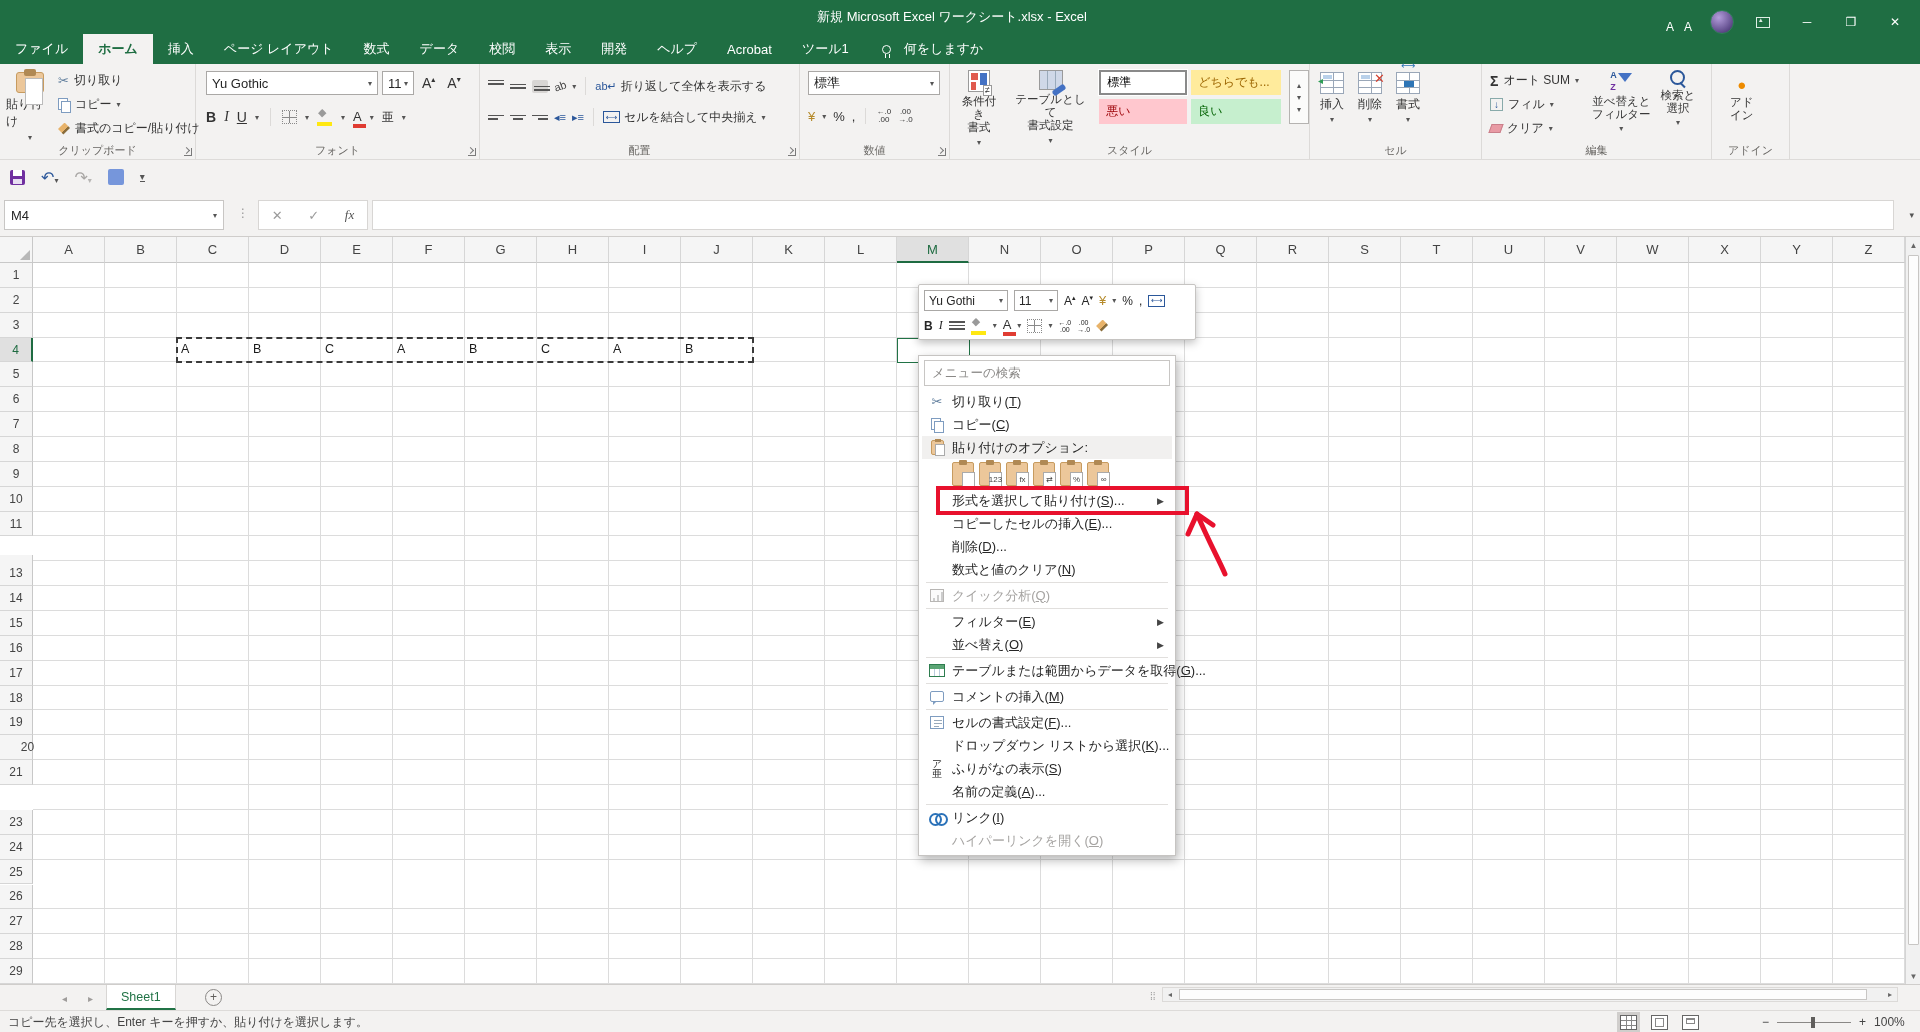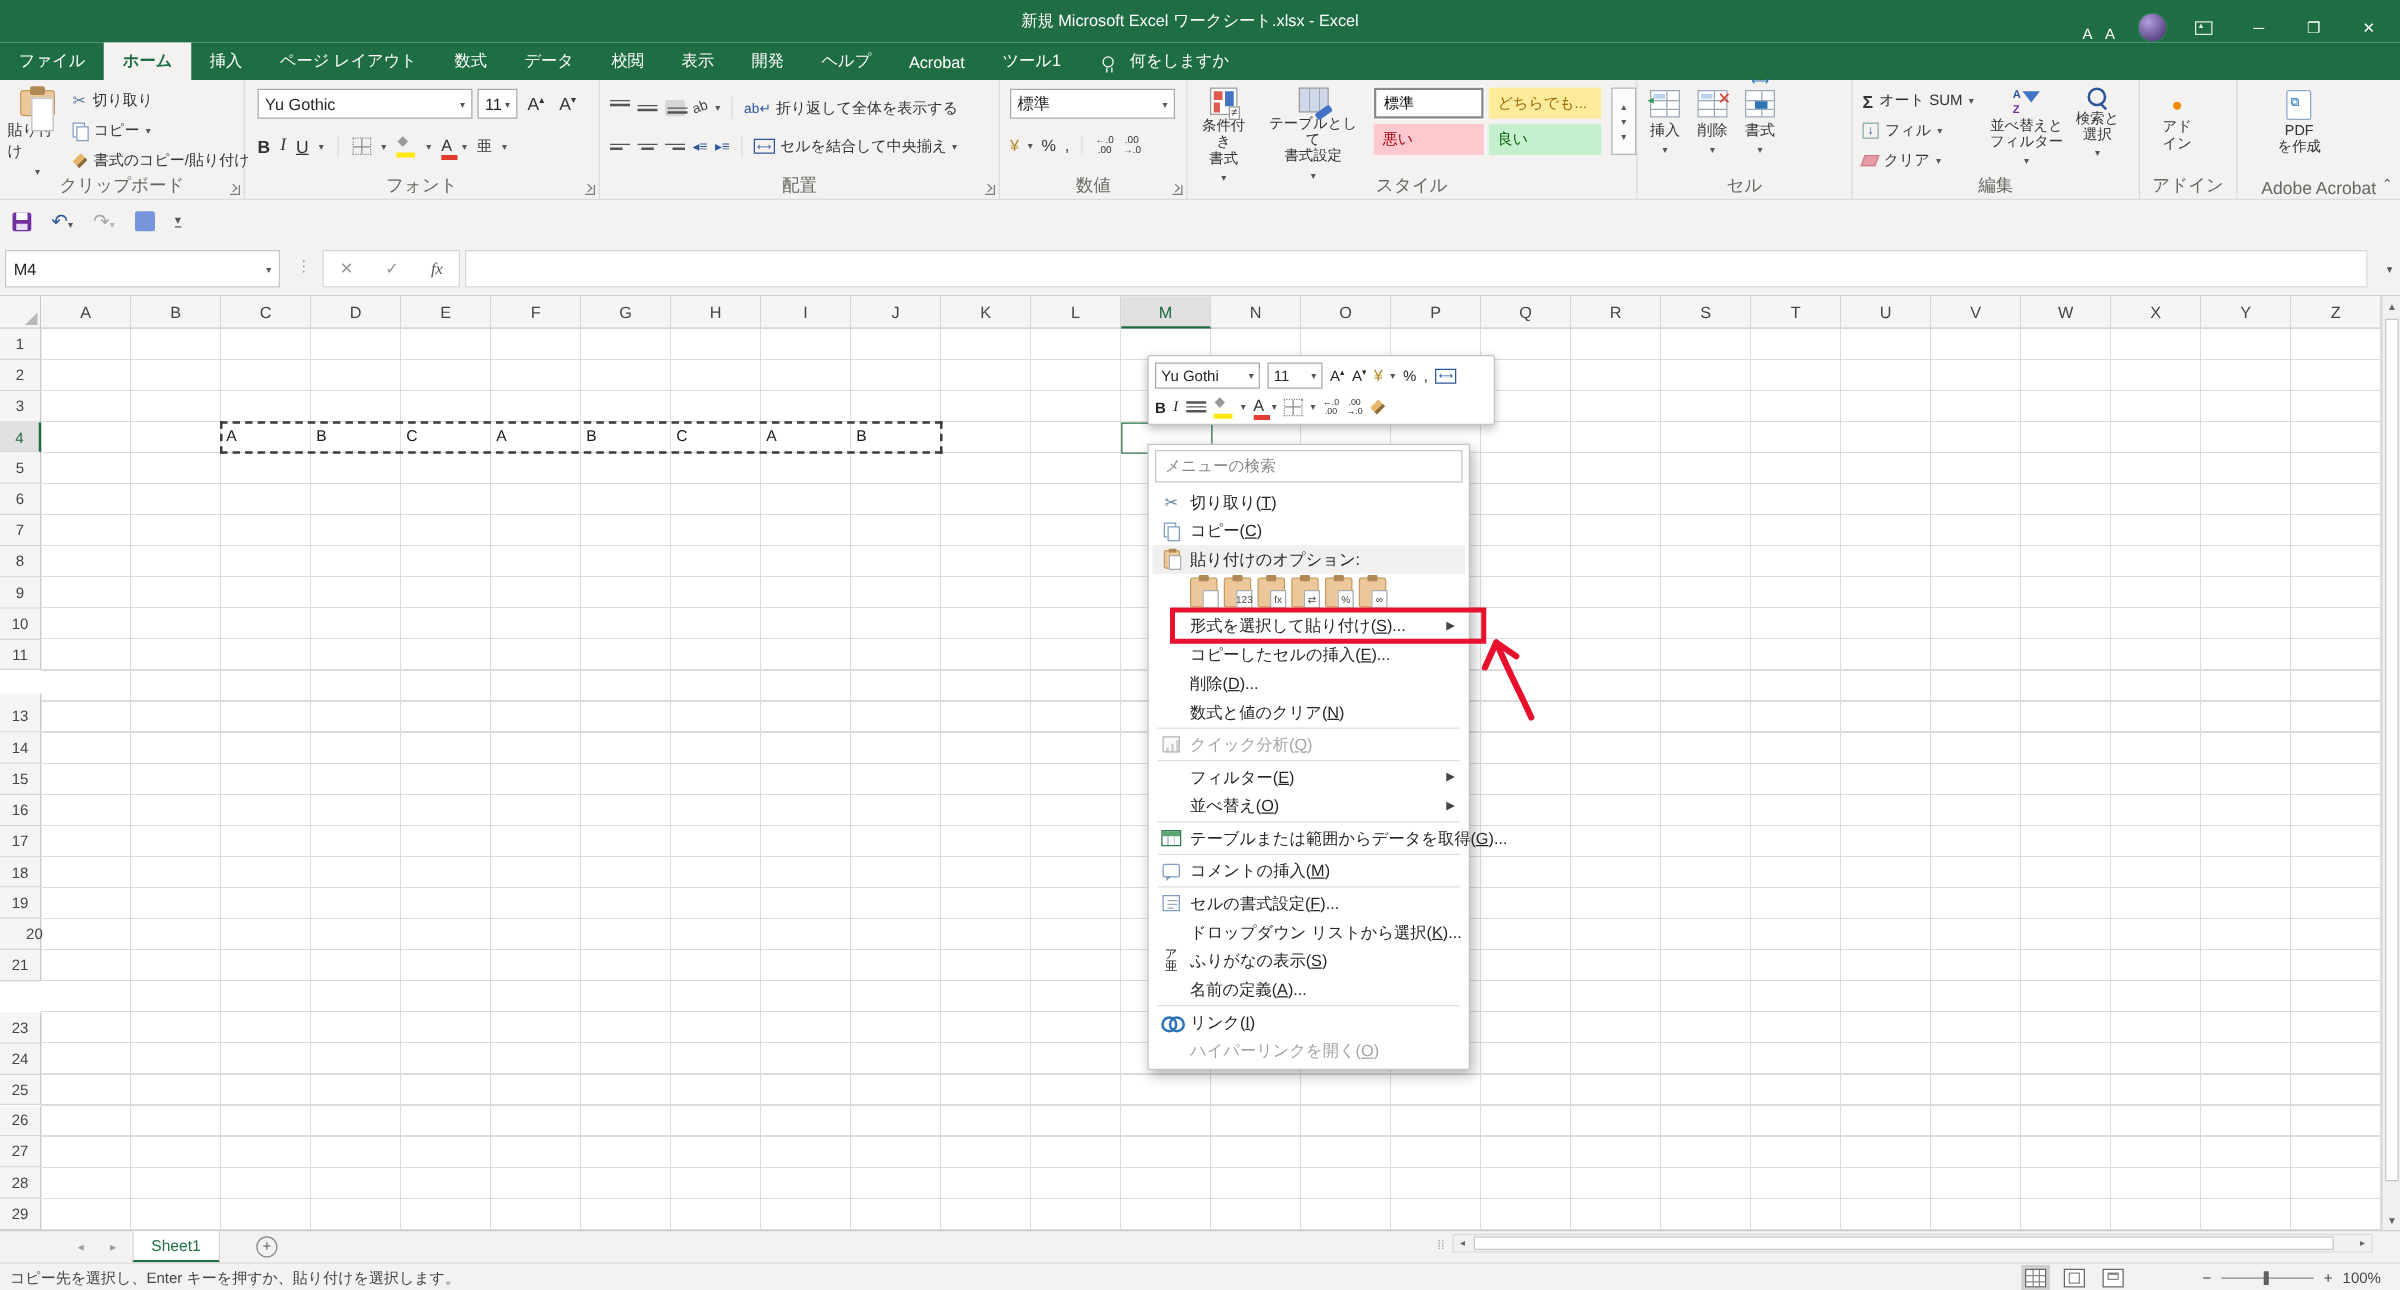--- a/index.html
+++ b/index.html
@@ -19,21 +19,21 @@
   .tabrow { position:absolute; left:0; top:34px; width:1920px; height:30px; background:#1f6e43; display:flex; align-items:stretch; font-size:13px; color:#fff; }
   .rtab { padding:0 15px; display:flex; align-items:center; white-space:nowrap; }
   .rtab.active { background:#f3f2f1; color:#1f6e43; font-weight:bold; }
   .helpbox { display:flex; align-items:center; gap:13px; margin-left:18px; color:#fff; }
   .bulb { width:9px; height:9px; border:1.5px solid #fff; border-radius:50%; position:relative; }
   .bulb:after { content:""; position:absolute; left:2px; top:8px; width:3px; height:4px; border-left:1.5px solid #fff; border-right:1.5px solid #fff; }
 
   
   .ribbon { position:absolute; left:0; top:64px; width:1920px; height:96px; background:#f3f2f1; border-bottom:1px solid #dddbd9; display:flex; }
   .rgroup { position:relative; height:100%; border-right:1px solid #dcdad8; flex:none; }
-  .glabel { position:absolute; bottom:1px; left:0; right:0; text-align:center; font-size:14px; color:#686663; white-space:nowrap; }
+  .glabel { position:absolute; bottom:1px; left:0; right:0; text-align:center; font-size:11px; color:#686663; white-space:nowrap; }
   .launcher { position:absolute; bottom:3px; right:3px; width:8px; height:8px; border-right:1.5px solid #7a7a7a; border-bottom:1.5px solid #7a7a7a; }
   .launcher:after{ content:""; position:absolute; right:2px; bottom:2px; width:4px; height:4px; border-right:1.5px solid #7a7a7a; border-bottom:1.5px solid #7a7a7a; transform:rotate(-45deg); }
   .caret { font-size:8px; color:#555; }
   .ribbon .sep { width:1px; background:#dcdad8; margin:6px 3px; }
 
   
   .g-clip { width:196px; }
   .pastebtn { position:absolute; left:6px; top:6px; width:48px; height:72px; display:flex; flex-direction:column; align-items:center; justify-content:flex-start; gap:3px; border-radius:2px; }
   .clipicon { width:28px; height:34px; background:#ecc79a; border:1px solid #c79b5f; border-radius:3px; position:relative; margin-top:2px; }
   .clipicon:before { content:""; position:absolute; left:7px; top:-4px; width:12px; height:7px; background:#b08954; border-radius:2px; }
@@ -490,26 +490,20 @@
     </div>
     <div class="glabel">編集</div>
   </div>
 
   <div class="rgroup g-add">
     <div class="bigbtn" style="position:absolute;left:18px;top:12px;"><span class="adddot">●</span><span style="white-space: pre-line;">アド
 イン</span></div>
     <div class="glabel">アドイン</div>
   </div>
 
-  <div class="rgroup g-acr">
-    <div class="bigbtn" style="position:absolute;left:32px;top:8px;"><span class="pdfico"></span><span style="white-space: pre-line;">PDF
-を作成</span></div>
-    <div class="glabel">Adobe Acrobat</div>
-    <div class="collapse">⌃</div>
-  </div>
 </div>
 
 <div class="qat">
   <span class="saveico"></span>
   <span><span class="undo">↶</span><span class="caret">▾</span></span>
   <span><span class="redo">↷</span><span class="caret" style="color:#b8b6b4;">▾</span></span>
   <span class="bluesq"></span>
   <span class="qatmore">▾</span>
 </div>
 

